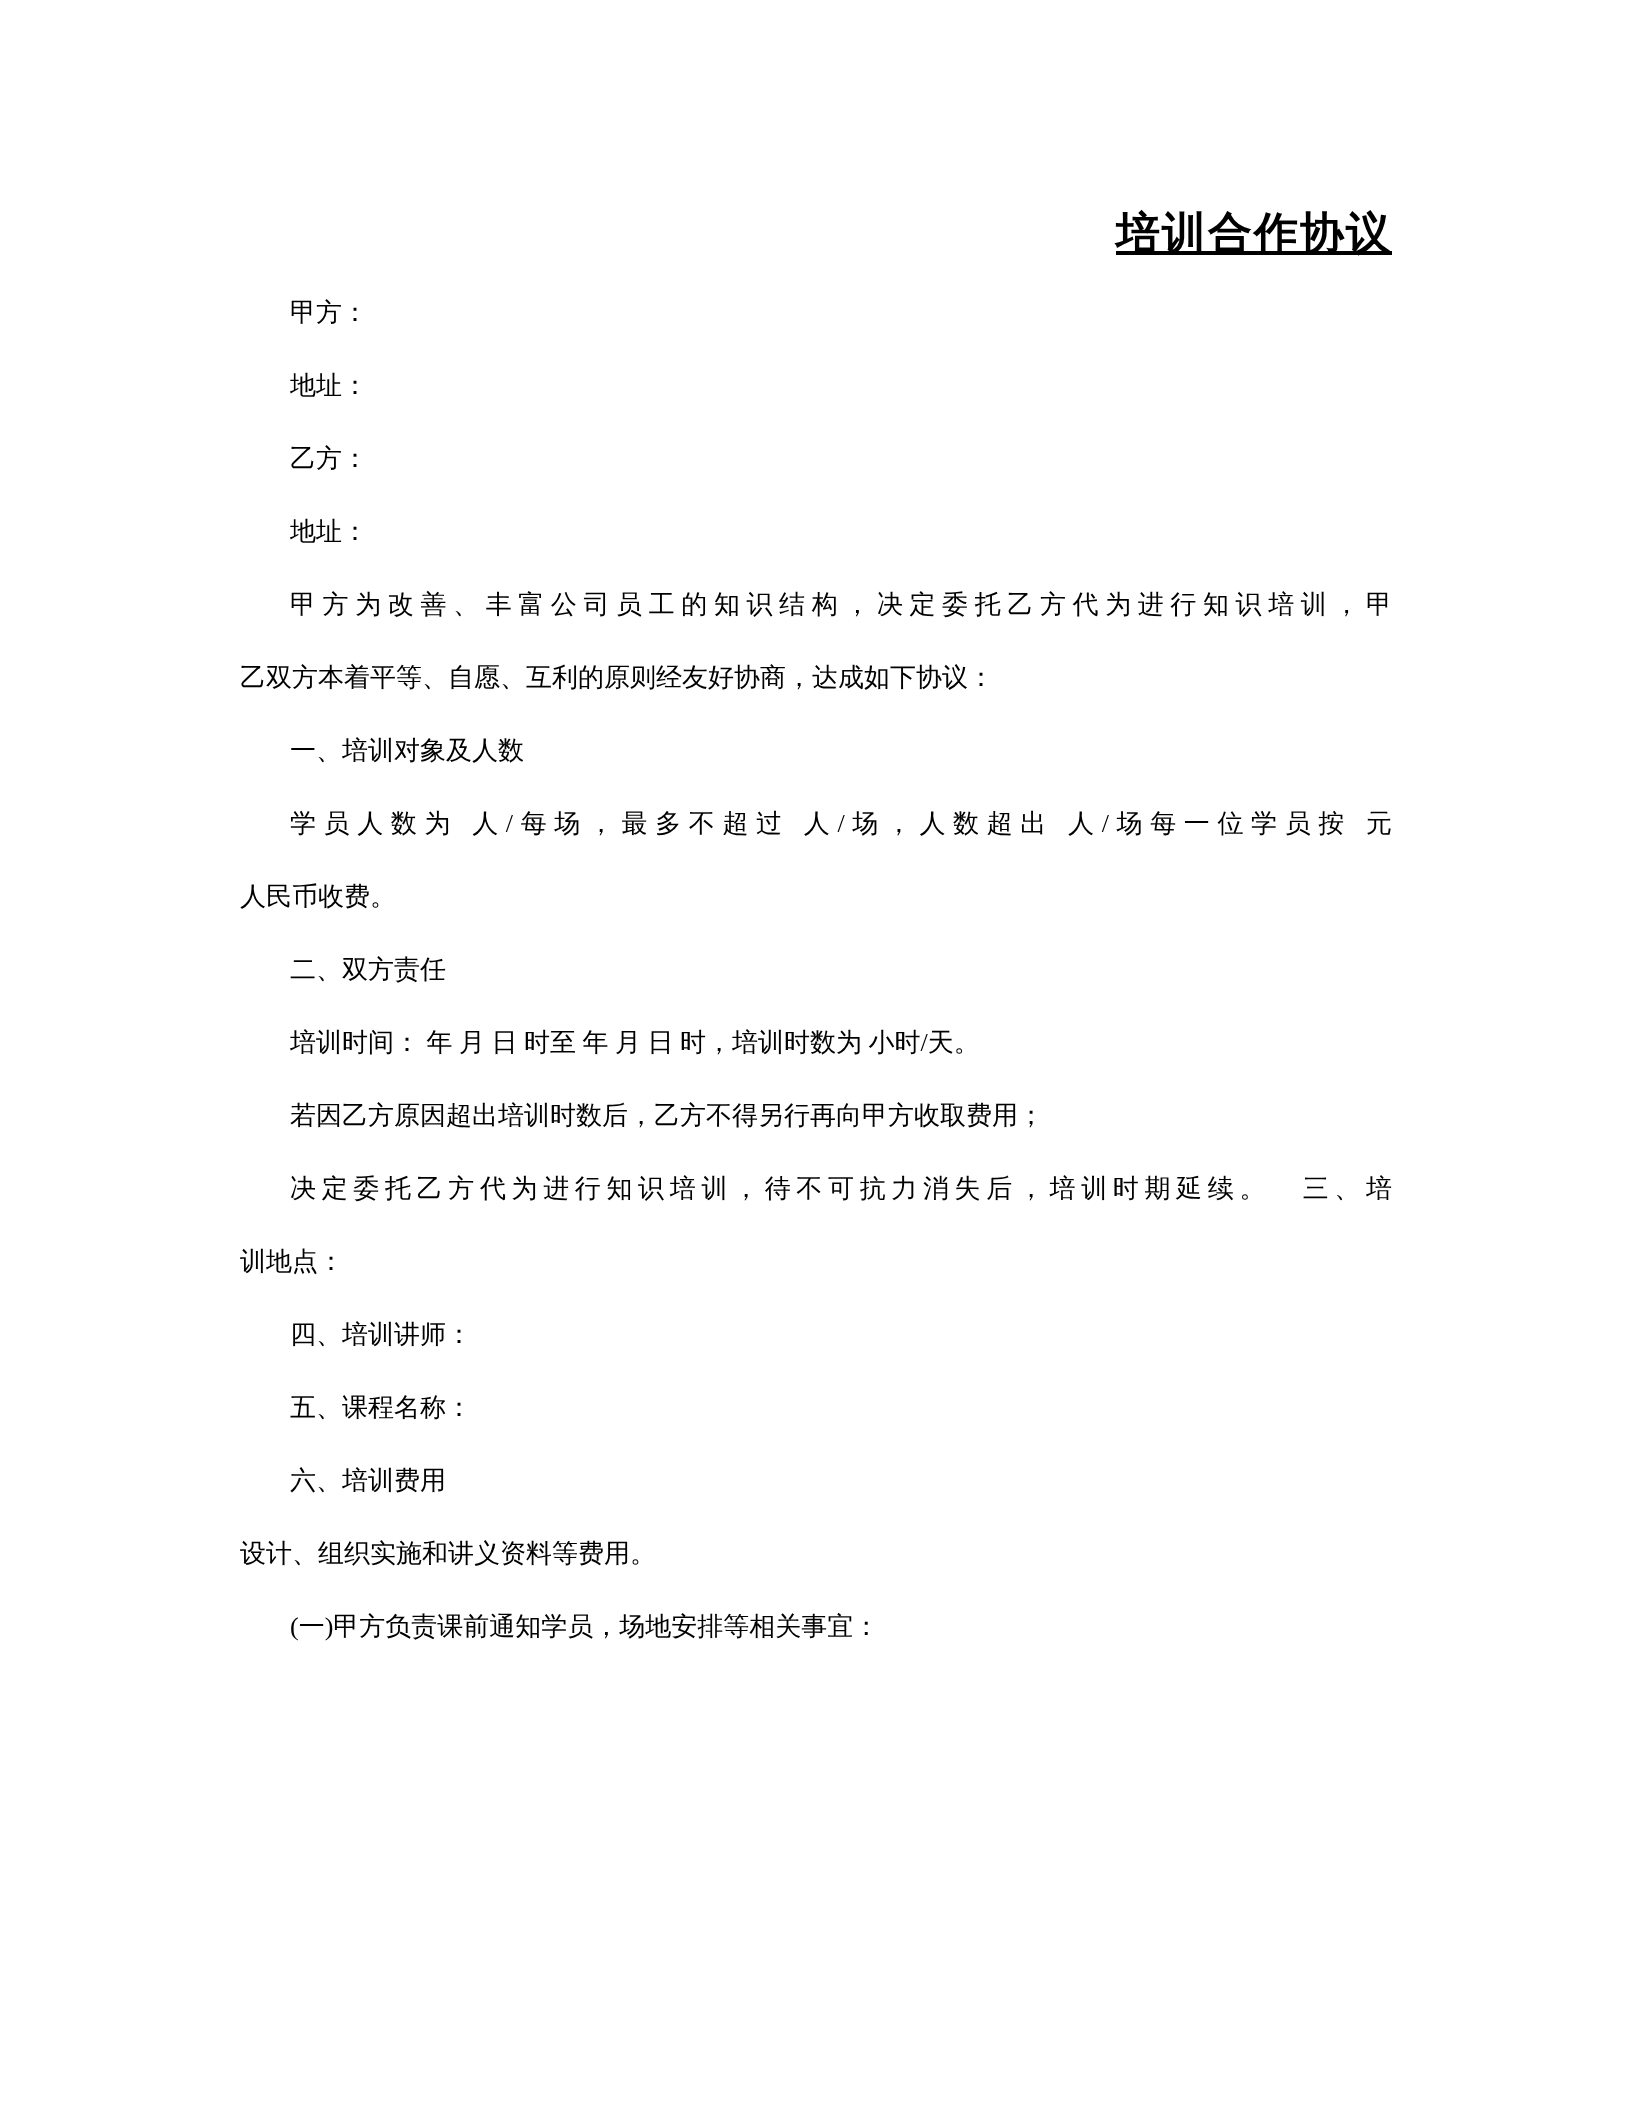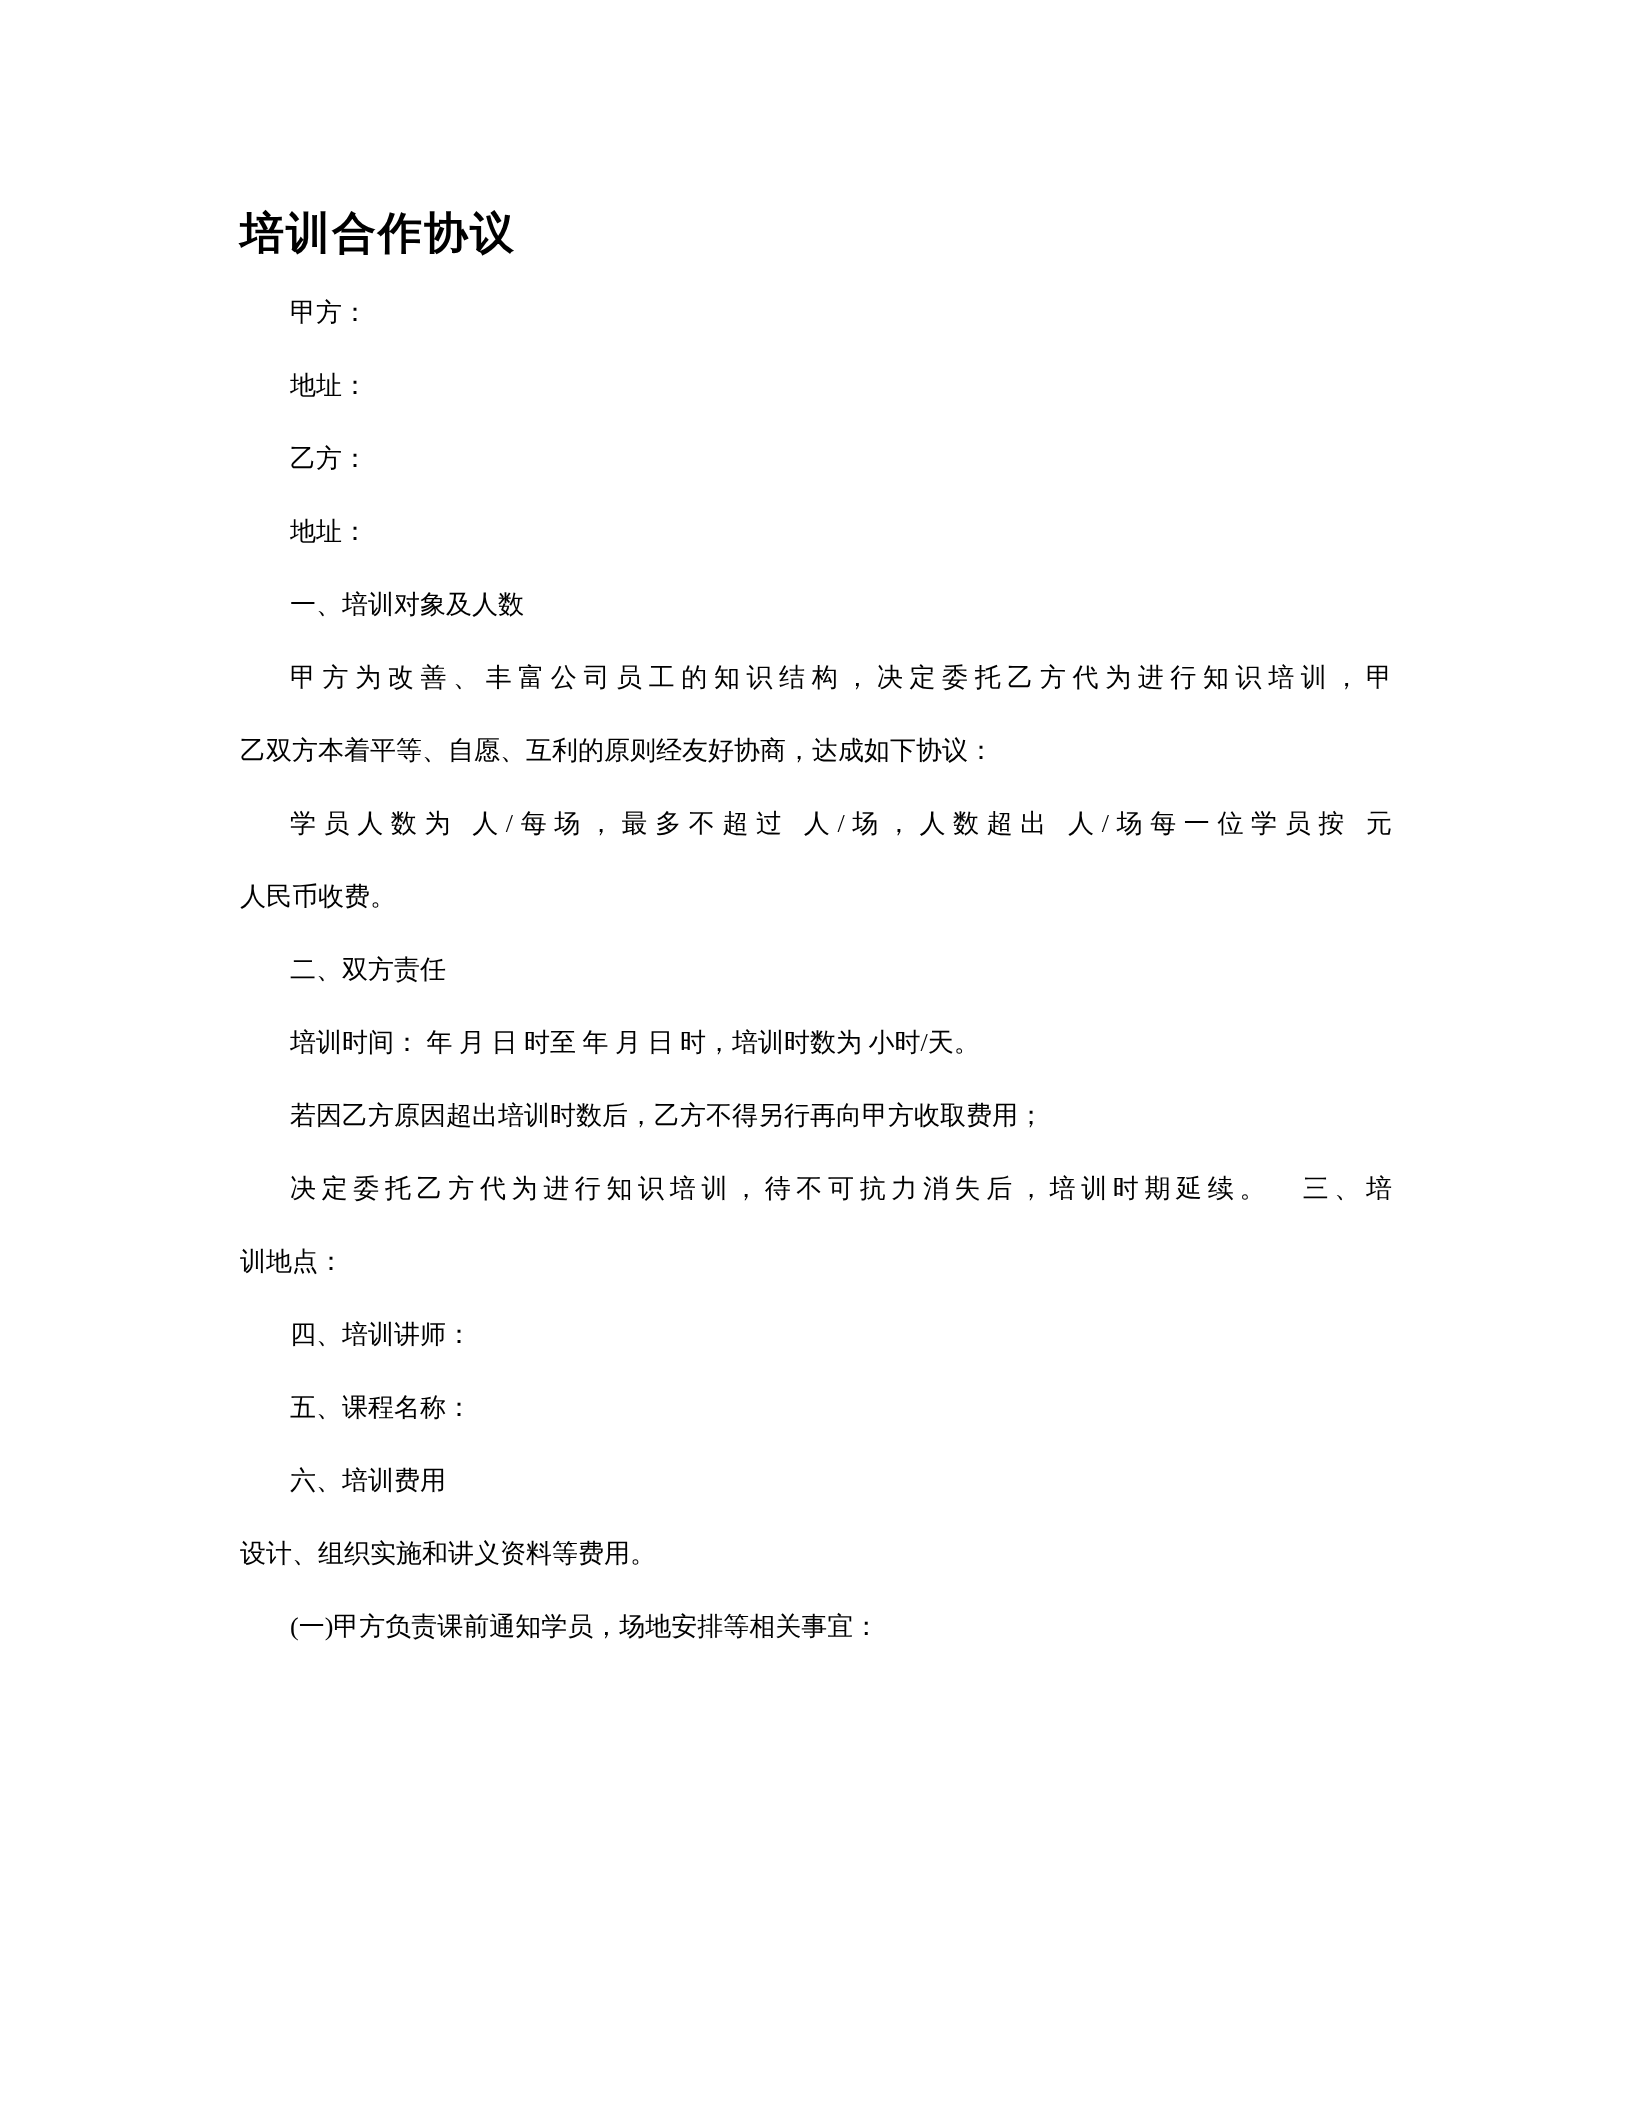--- a/index.html
+++ b/index.html
@@ -16,22 +16,23 @@
     padding: 196px 240px 0 240px;
     font-family: "Liberation Serif", "DejaVu Serif", serif;
     color: #000000;
     overflow: hidden;
   }
   .doc-title {
     margin: 0 0 4px 0;
     font-size: 44px;
     font-weight: bold;
     line-height: 76px;
-    text-align: left;
+    text-align: right;
     letter-spacing: 2px;
+    text-decoration: underline;
   }
   .para {
     margin: 0;
     font-size: 26px;
     line-height: 73px;
     text-align: justify;
   }
   .ln {
     display: block;
     white-space: pre-wrap;
@@ -61,26 +62,26 @@
 
   <p class="para">
     <span class="ln first">乙方：</span>
   </p>
 
   <p class="para">
     <span class="ln first">地址：</span>
   </p>
 
   <p class="para">
-    <span class="ln first">一、培训对象及人数</span>
+    <span class="ln first fill">甲方为改善、丰富公司员工的知识结构，决定委托乙方代为进行知识培训，甲</span>
+    <span class="ln">乙双方本着平等、自愿、互利的原则经友好协商，达成如下协议：</span>
   </p>
 
   <p class="para">
-    <span class="ln first fill">甲方为改善、丰富公司员工的知识结构，决定委托乙方代为进行知识培训，甲</span>
-    <span class="ln">乙双方本着平等、自愿、互利的原则经友好协商，达成如下协议：</span>
+    <span class="ln first">一、培训对象及人数</span>
   </p>
 
   <p class="para">
     <span class="ln first fill">学员人数为 人/每场，最多不超过 人/场，人数超出 人/场每一位学员按 元</span>
     <span class="ln">人民币收费。</span>
   </p>
 
   <p class="para">
     <span class="ln first">二、双方责任</span>
   </p>

